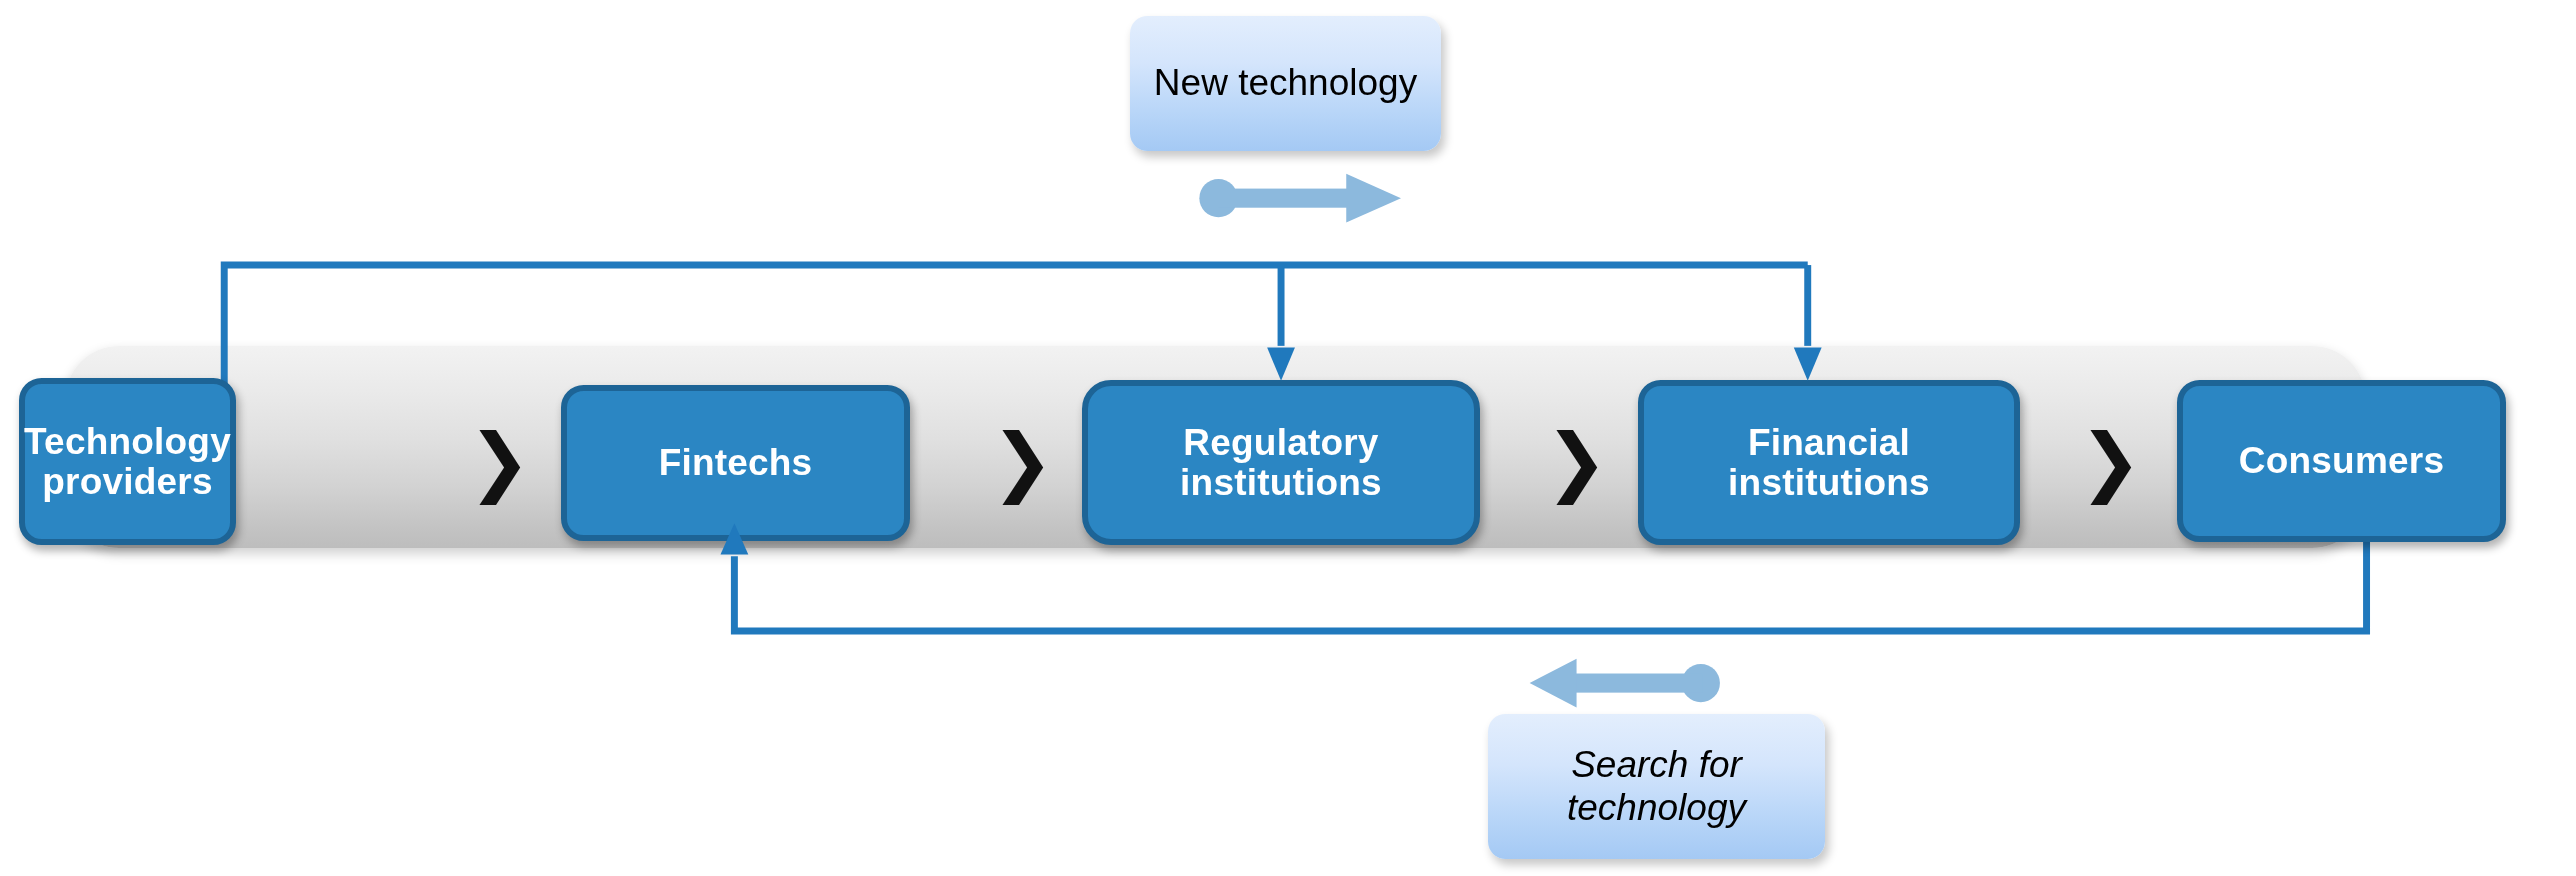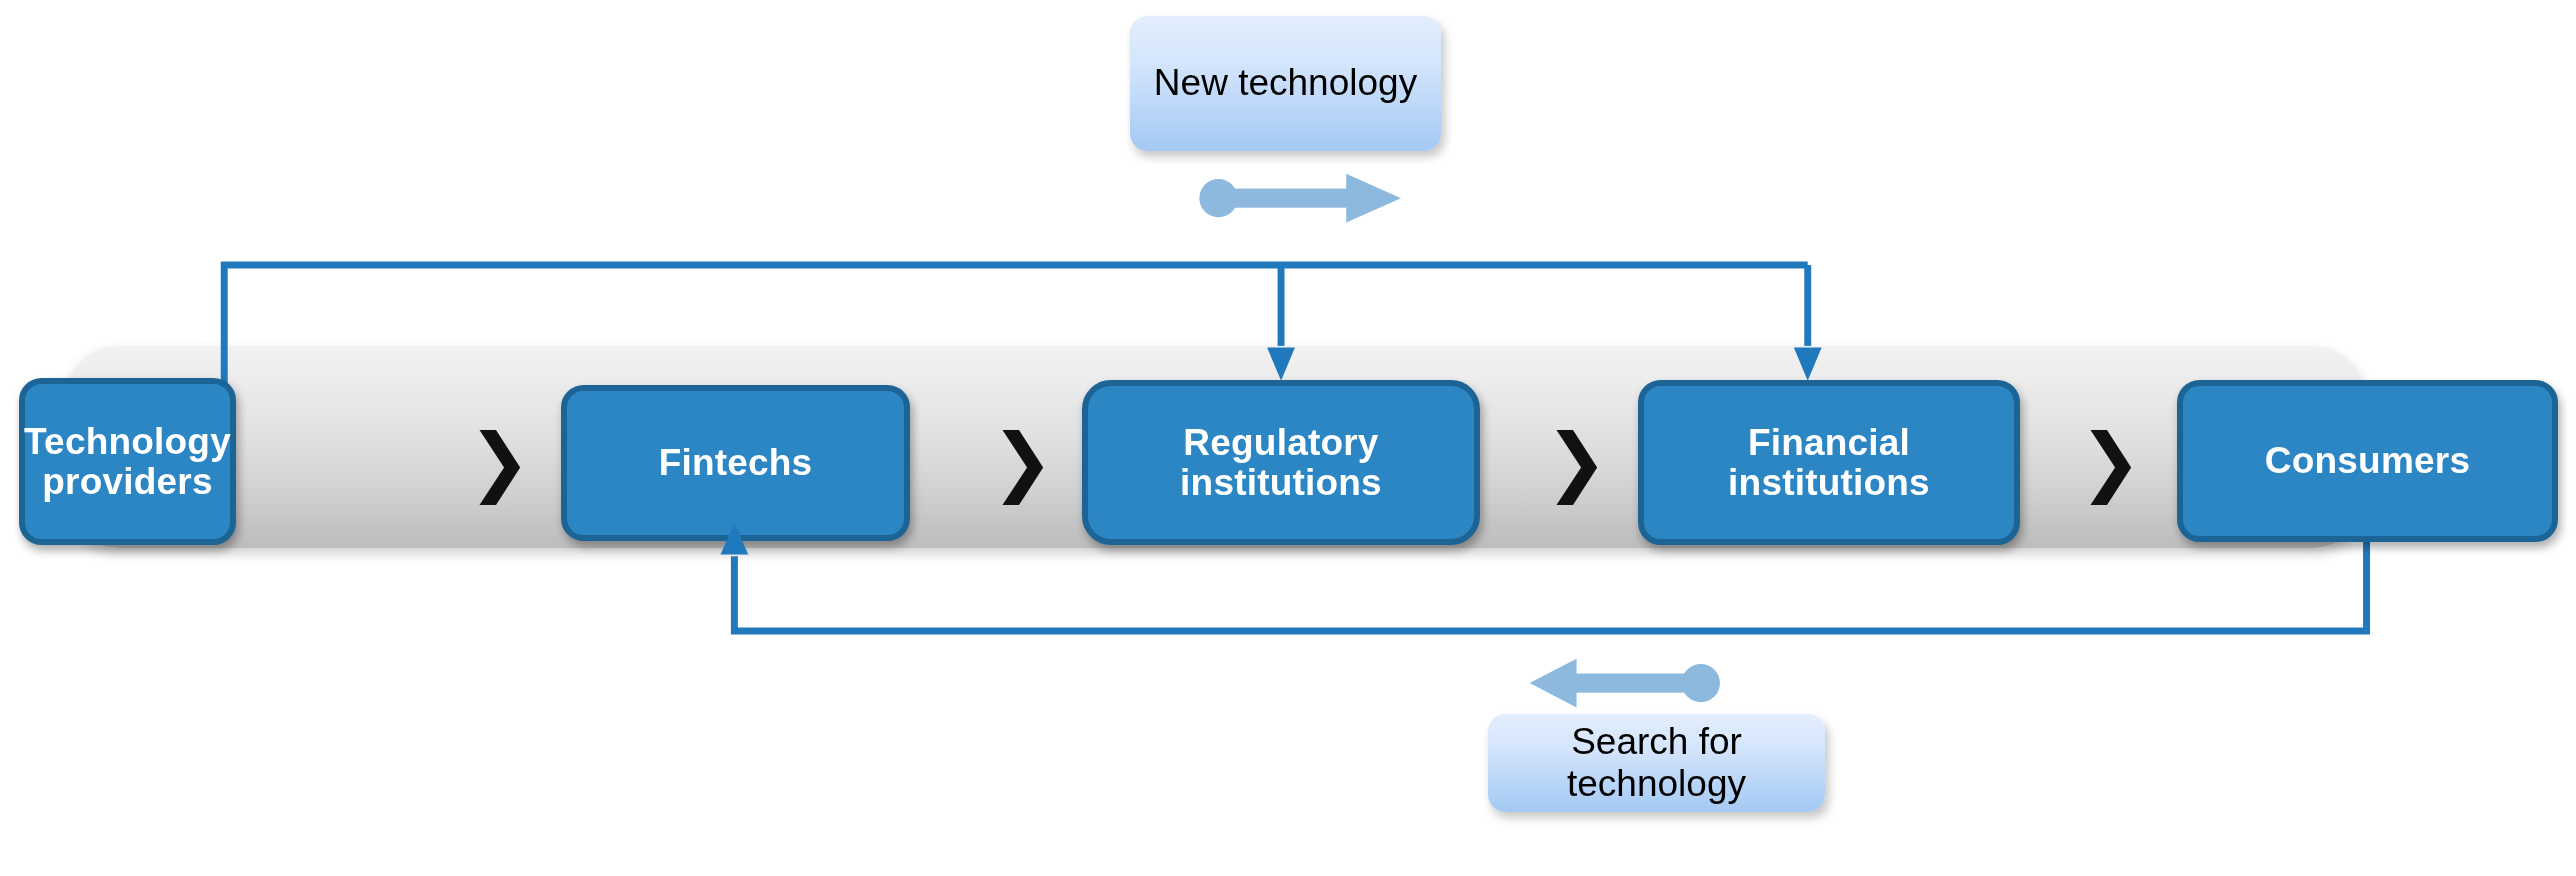--- a/index.html
+++ b/index.html
@@ -145,39 +145,39 @@
     </div>
   </div>
 
   <div class="stagebox" style="left:1638px; top:380px; width:382px; height:165px;">
     <div>
       <span>Financial</span>
       <span>institutions</span>
     </div>
   </div>
 
-  <div class="stagebox" style="left:2177px; top:380px; width:381px; height:162px;">
+  <div class="stagebox" style="left:2177px; top:380px; width:329px; height:162px;">
     <div>
       <span>Consumers</span>
     </div>
   </div>
 
   <div class="chev" style="left:468px; top:424px;">❯</div>
   <div class="chev" style="left:991px; top:424px;">❯</div>
   <div class="chev" style="left:1545px; top:424px;">❯</div>
   <div class="chev" style="left:2079px; top:424px;">❯</div>
 
   <div class="callout" style="left:1130px; top:15.6px; width:311px; height:135px;">
     <div>
       <span>New</span>
       <span>technology</span>
     </div>
   </div>
 
-  <div class="callout" style="left:1488px; top:714px; width:337px; height:98px;">
+  <div class="callout" style="left:1488px; top:714px; width:337px; height:145px;font-style:italic;">
     <div>
       <span>Search for</span>
       <span>technology</span>
     </div>
   </div>
 
   <svg id="arrows-fore" viewBox="0 0 2964 1008" preserveAspectRatio="none" aria-hidden="true">
 
     <g fill="#8cb9dd">
       <circle cx="1402" cy="228" r="22"></circle>

